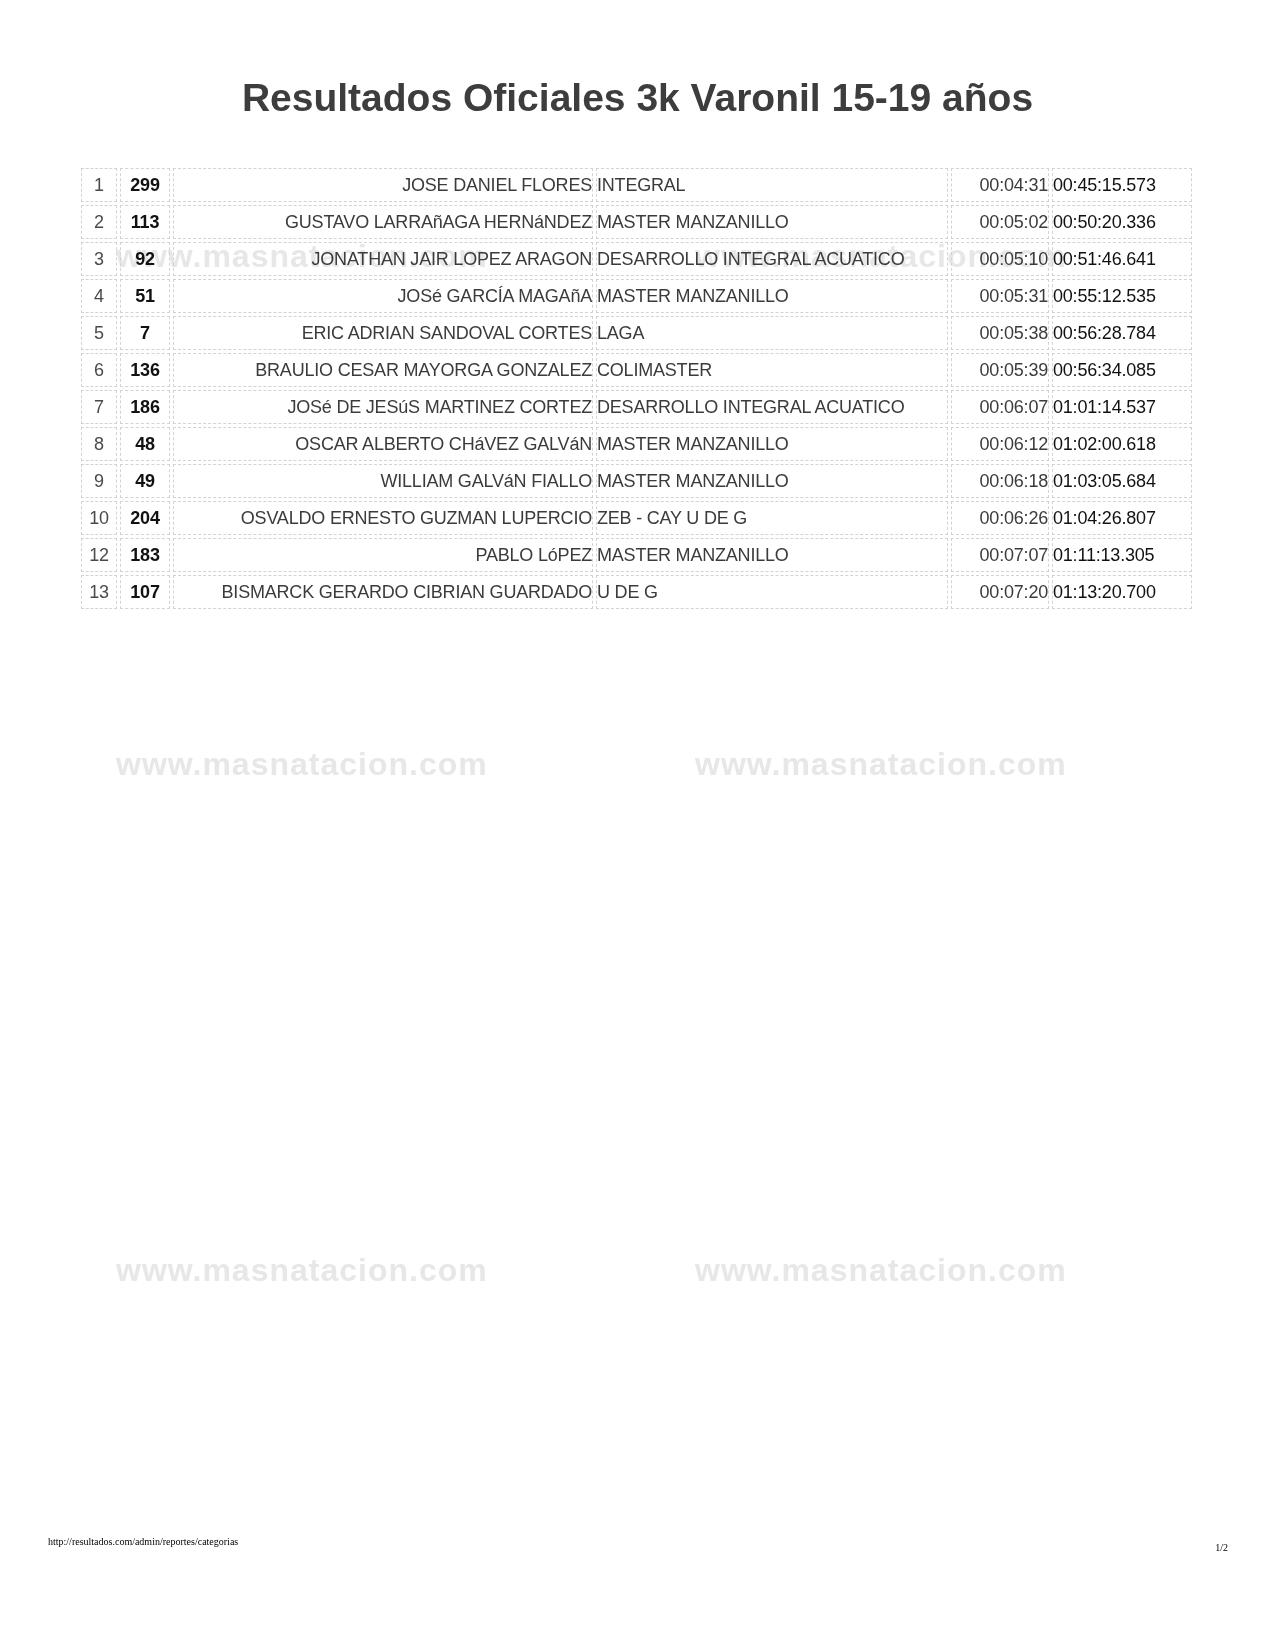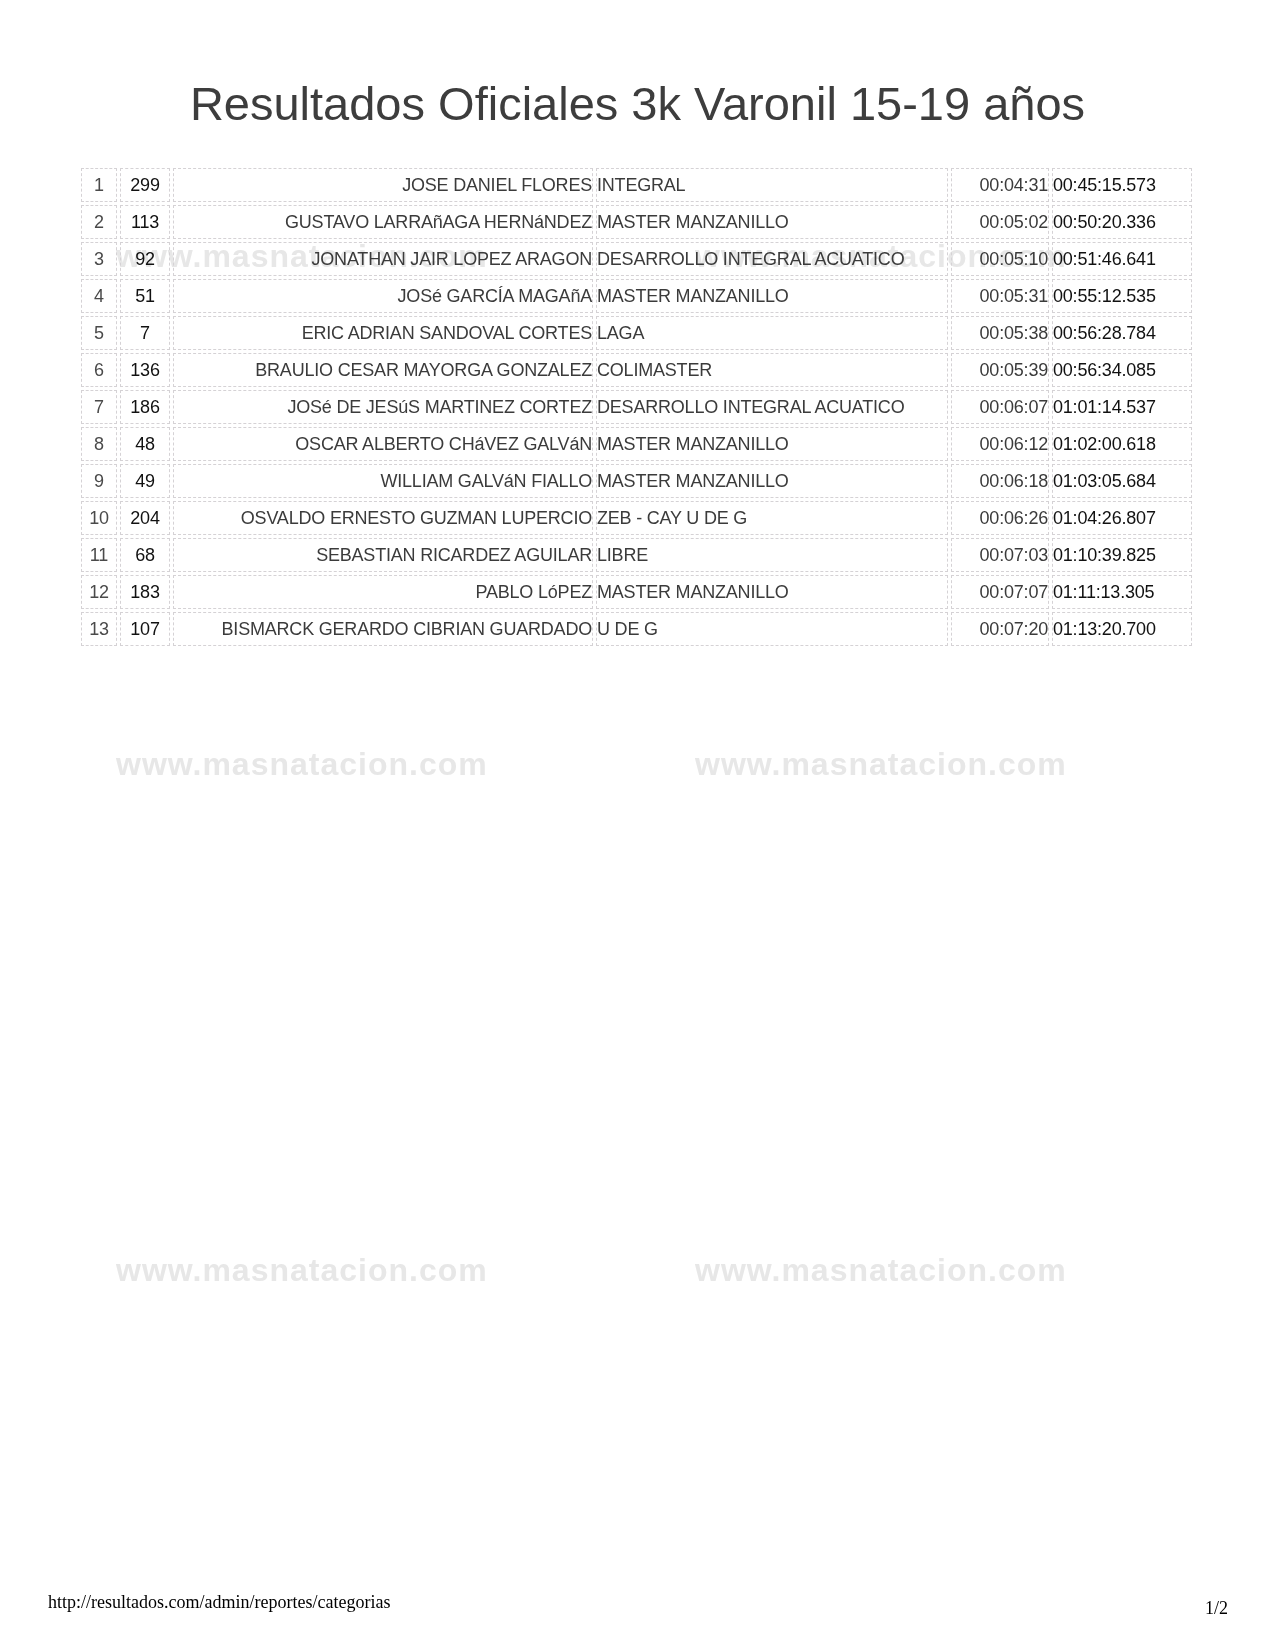--- a/index.html
+++ b/index.html
@@ -31,43 +31,43 @@
   .print-date { position: absolute; left: 0; top: 0; }
   .print-doc-title {
     position: absolute;
     left: 50%;
     transform: translateX(-50%);
     top: 0;
     white-space: nowrap;
   }
   .print-footer {
     position: absolute;
-    top: 1592px;
+    top: 1536px;
     left: 48px;
     right: 47px;
     height: 20px;
     font-family: "Liberation Serif", serif;
-    font-size: 18px;
+    font-size: 10px;
     color: #000000;
     z-index: 2;
   }
   .footer-url { position: absolute; left: 0; top: 0; }
   .footer-page { position: absolute; right: 0; top: 0; margin-top: 6px; }
 
   
   .report-title {
     position: absolute;
     top: 76px;
     left: 0;
     width: 100%;
     margin: 0;
     text-align: center;
     font-family: "Liberation Sans", sans-serif;
-    font-size: 47px;
-    font-weight: 400;
+    font-size: 39px;
+    font-weight: 700;
     color: #3d3d3d;
     letter-spacing: 0px;
     z-index: 1;
   }
 
   
   .watermark {
     position: absolute;
     font-family: "Liberation Sans", sans-serif;
     font-size: 32px;
@@ -103,21 +103,21 @@
   table.results td {
     border: 1px dashed #d5d2d5;
     height: 32px;
     line-height: 32px;
     padding: 0;
     background: transparent;
     overflow: hidden;
     white-space: nowrap;
   }
   td.col-position { text-align: center; color: #4a4a4a; }
-  td.col-bib      { text-align: center; font-weight: normal; color: #111111; }
+  td.col-bib      { text-align: center; font-weight: bold; color: #111111; }
   td.col-name     { text-align: right; padding-left: 9px; }
   td.col-team     { text-align: left; padding-left: 9px; }
   td.col-pace     { text-align: right; padding-right: 10px; }
   td.col-time     { text-align: left; padding-left: 13px; font-weight: normal; color: #111111; }
 </style>
 </head>
 <body>
 
 <div class="sheet">
 
@@ -215,28 +215,20 @@
         </tr>
         <tr>
           <td class="col-position">10</td>
           <td class="col-bib">204</td>
           <td class="col-name">OSVALDO ERNESTO GUZMAN LUPERCIO</td>
           <td class="col-team">ZEB - CAY U DE G</td>
           <td class="col-pace">00:06:26</td>
           <td class="col-time">01:04:26.807</td>
         </tr>
         <tr>
-          <td class="col-position">11</td>
-          <td class="col-bib">68</td>
-          <td class="col-name">SEBASTIAN RICARDEZ AGUILAR</td>
-          <td class="col-team">LIBRE</td>
-          <td class="col-pace">00:07:03</td>
-          <td class="col-time">01:10:39.825</td>
-        </tr>
-        <tr>
           <td class="col-position">12</td>
           <td class="col-bib">183</td>
           <td class="col-name">PABLO LóPEZ</td>
           <td class="col-team">MASTER MANZANILLO</td>
           <td class="col-pace">00:07:07</td>
           <td class="col-time">01:11:13.305</td>
         </tr>
         <tr>
           <td class="col-position">13</td>
           <td class="col-bib">107</td>

